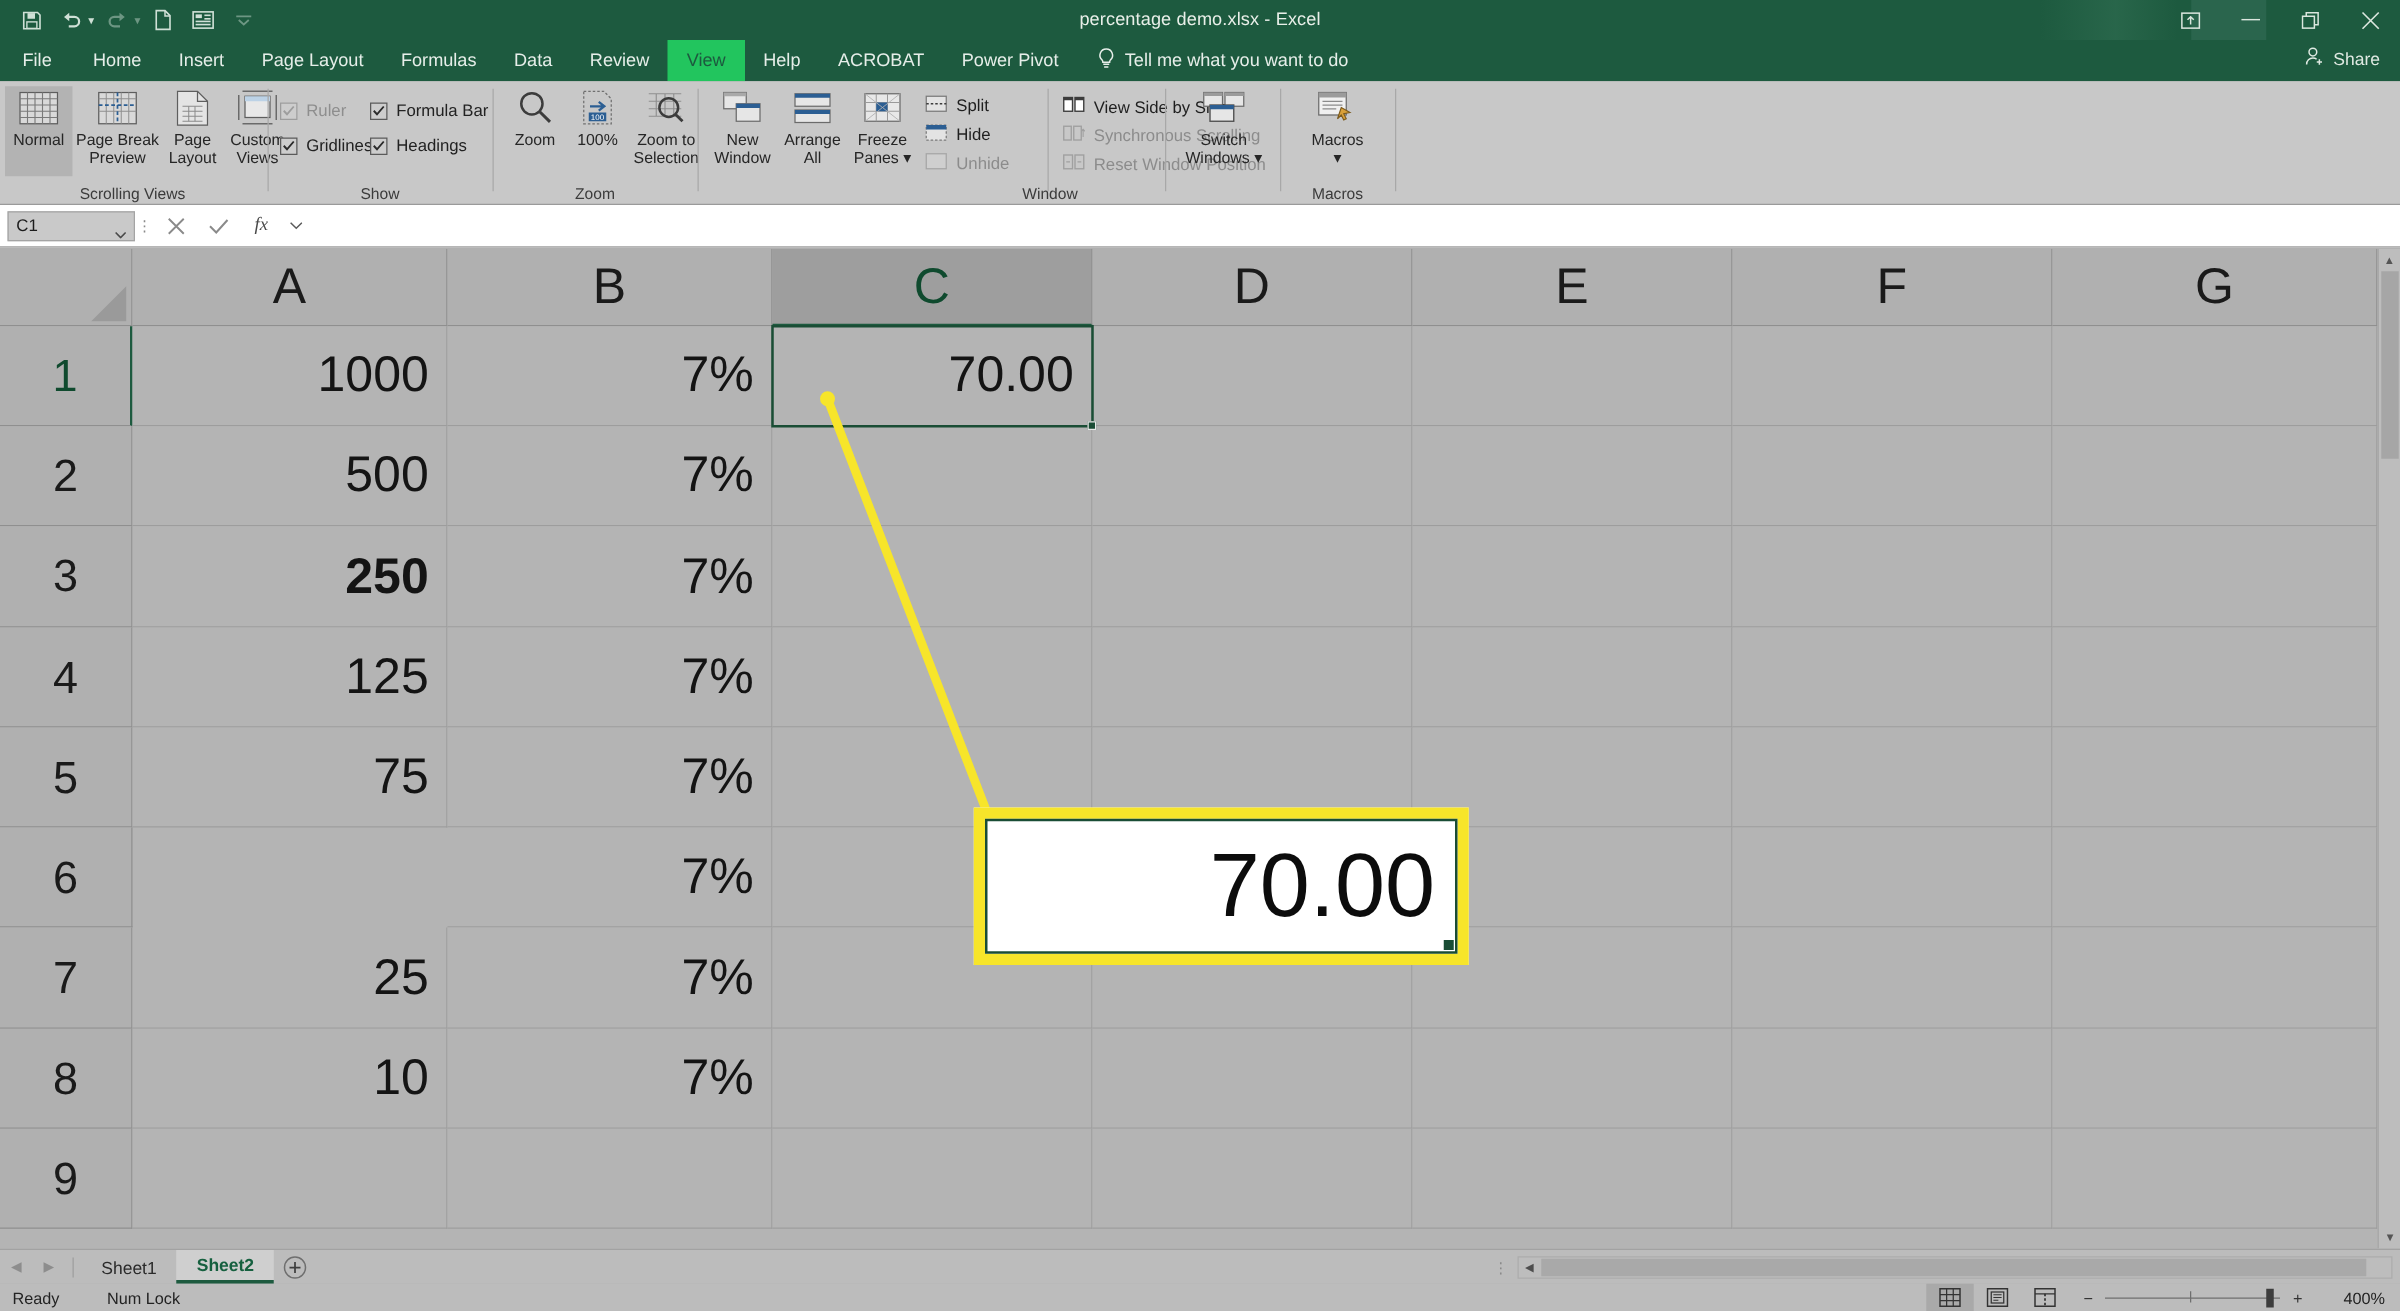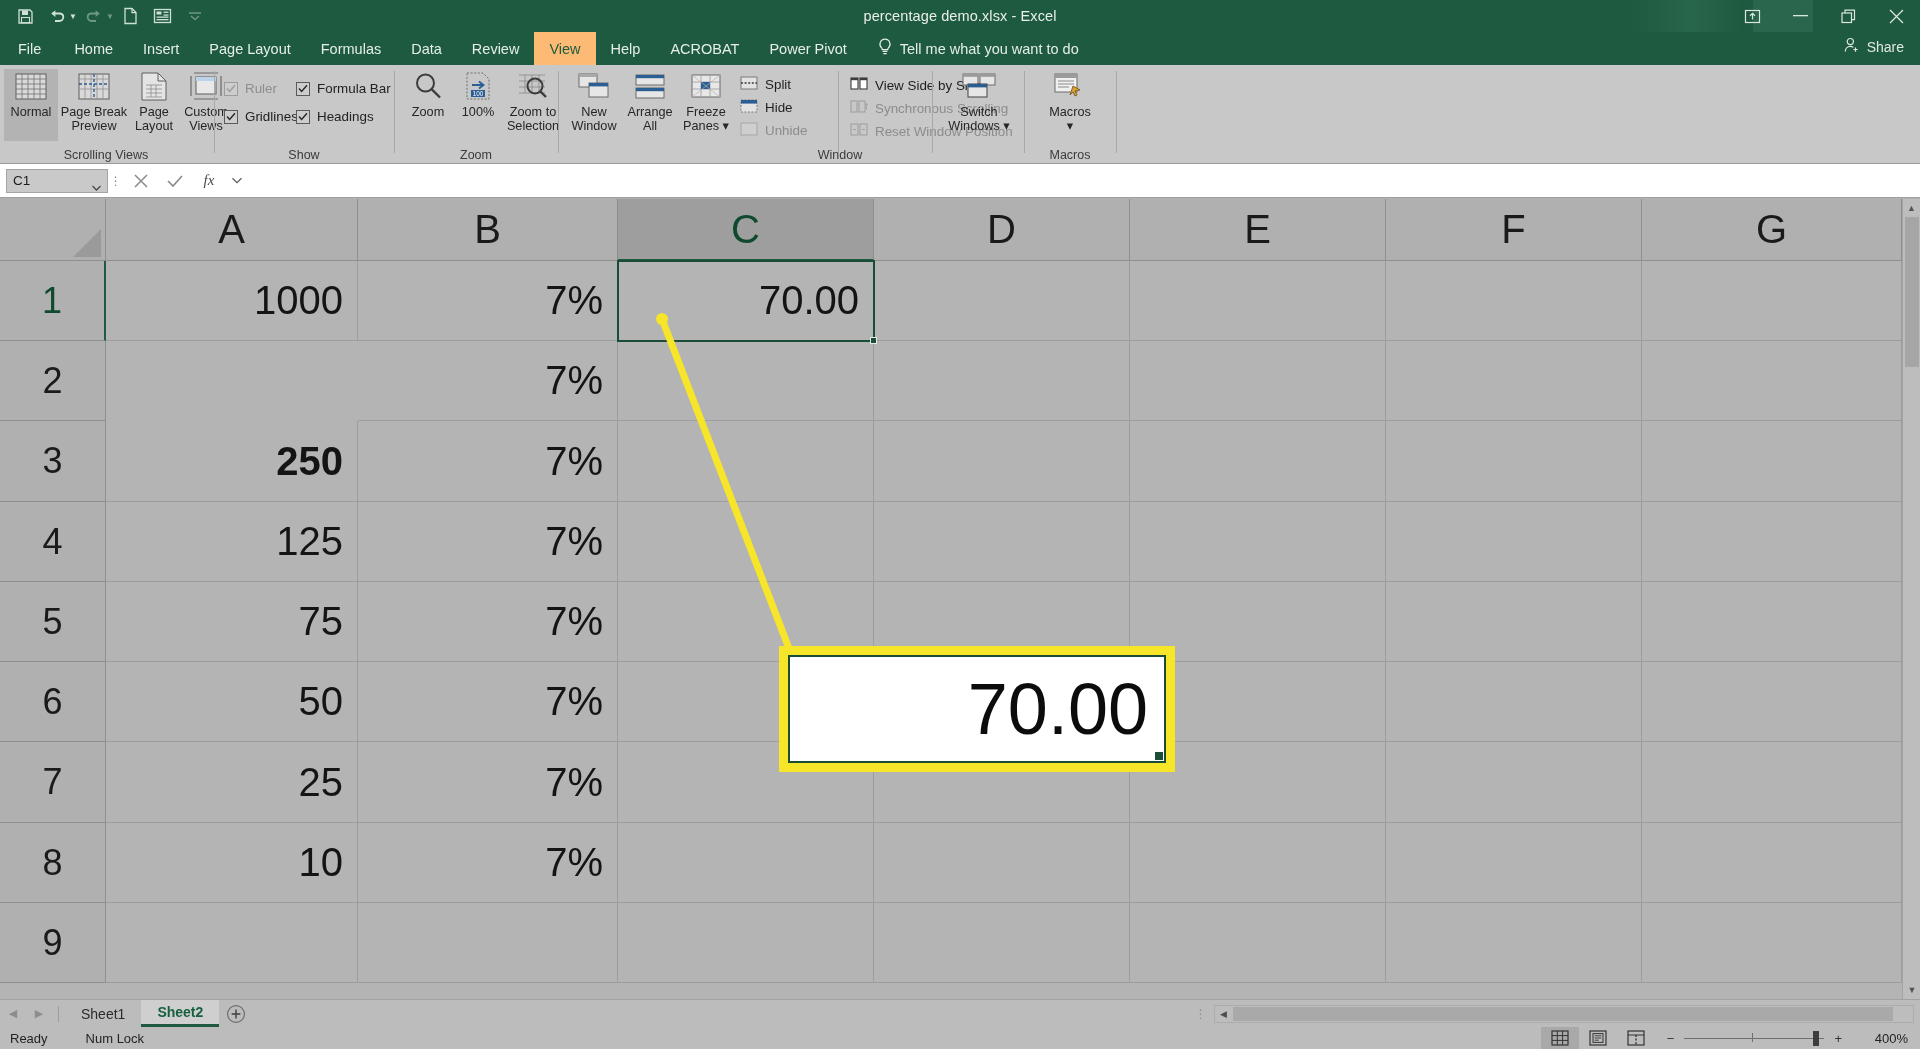--- a/index.html
+++ b/index.html
@@ -44,21 +44,21 @@
   
   .tabbar {
     position: absolute; top: 32px; left: 0; width: 1920px; height: 33px;
     background: #1d5a3f; display: flex; align-items: stretch; font-size: 14.5px;
   }
   .tab {
     padding: 0 15px; display: flex; align-items: center; color: #e6eee9; height: 33px;
     white-space: nowrap;
   }
   .tab.file { padding: 0 18px; }
-  .tab.active { background: #fdba74; color: #1d5a3f; }
+  .tab.active { background: #22c55e; color: #1d5a3f; }
   .tellme {
     display: flex; align-items: center; gap: 8px; color: #e6eee9; padding-left: 16px;
     font-size: 14.5px;
   }
   .share-btn {
     position: absolute; right: 16px; top: 5px; display: flex; align-items: center; gap: 6px;
     color: #dfe9e2; font-size: 14px;
   }
 
   
@@ -641,24 +641,24 @@
     <div class="rowhead" style="top:142px; height:80px;">2</div>
     <div class="rowhead" style="top:222px; height:81px;">3</div>
     <div class="rowhead" style="top:303px; height:80px;">4</div>
     <div class="rowhead" style="top:383px; height:80px;">5</div>
     <div class="rowhead" style="top:463px; height:80px;">6</div>
     <div class="rowhead" style="top:543px; height:81px;">7</div>
     <div class="rowhead" style="top:624px; height:80px;">8</div>
     <div class="rowhead" style="top:704px; height:80px;">9</div>
 
     <div class="cell" style="left:106px; top:62px;  width:252px; height:80px;">1000</div>
+    <div class="cell" style="left:106px; top:142px; width:252px; height:80px;">500</div>
     <div class="cell" style="left:106px; top:222px; width:252px; height:81px;font-weight:bold;">250</div>
     <div class="cell" style="left:106px; top:303px; width:252px; height:80px;">125</div>
     <div class="cell" style="left:106px; top:383px; width:252px; height:80px;">75</div>
-    <div class="cell" style="left:106px; top:463px; width:252px; height:80px;">50</div>
     <div class="cell" style="left:106px; top:543px; width:252px; height:81px;">25</div>
     <div class="cell" style="left:106px; top:624px; width:252px; height:80px;">10</div>
     <div class="cell" style="left:106px; top:704px; width:252px; height:80px;"></div>
 
     <div class="cell" style="left:358px; top:62px;  width:260px; height:80px;">7%</div>
     <div class="cell" style="left:358px; top:142px; width:260px; height:80px;">7%</div>
     <div class="cell" style="left:358px; top:222px; width:260px; height:81px;">7%</div>
     <div class="cell" style="left:358px; top:303px; width:260px; height:80px;">7%</div>
     <div class="cell" style="left:358px; top:383px; width:260px; height:80px;">7%</div>
     <div class="cell" style="left:358px; top:463px; width:260px; height:80px;">7%</div>

